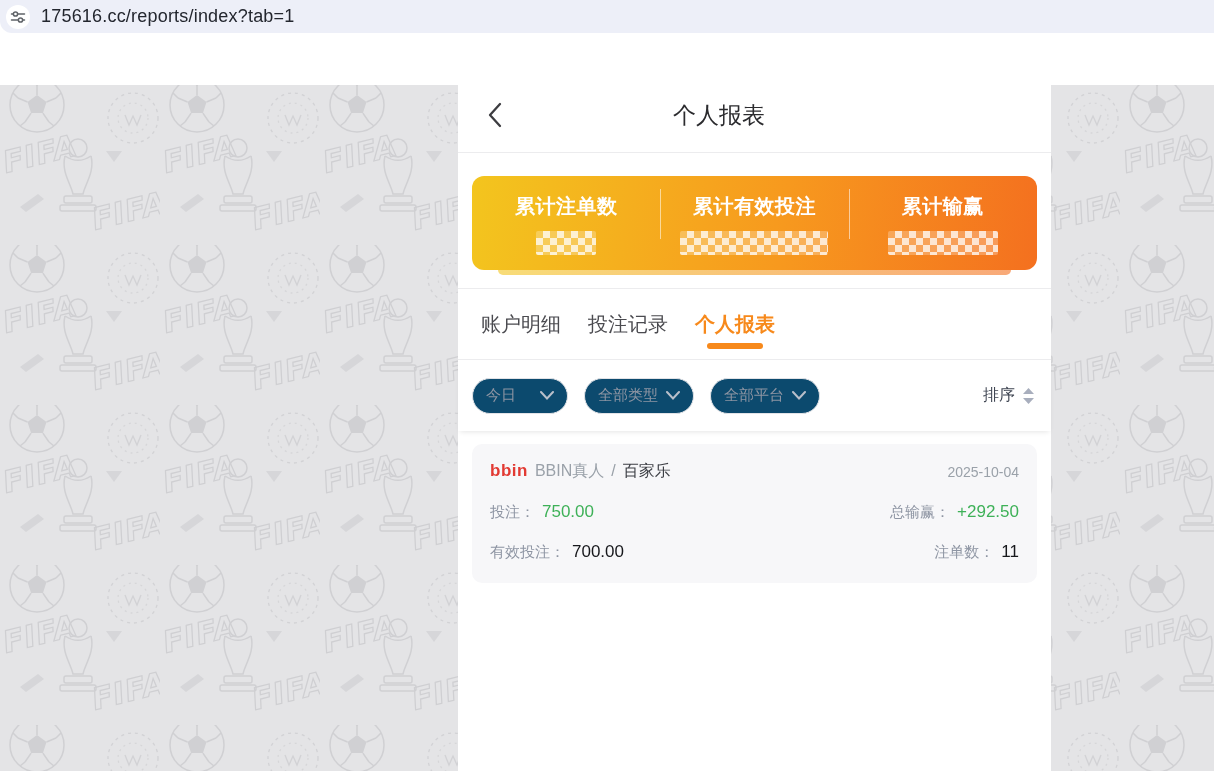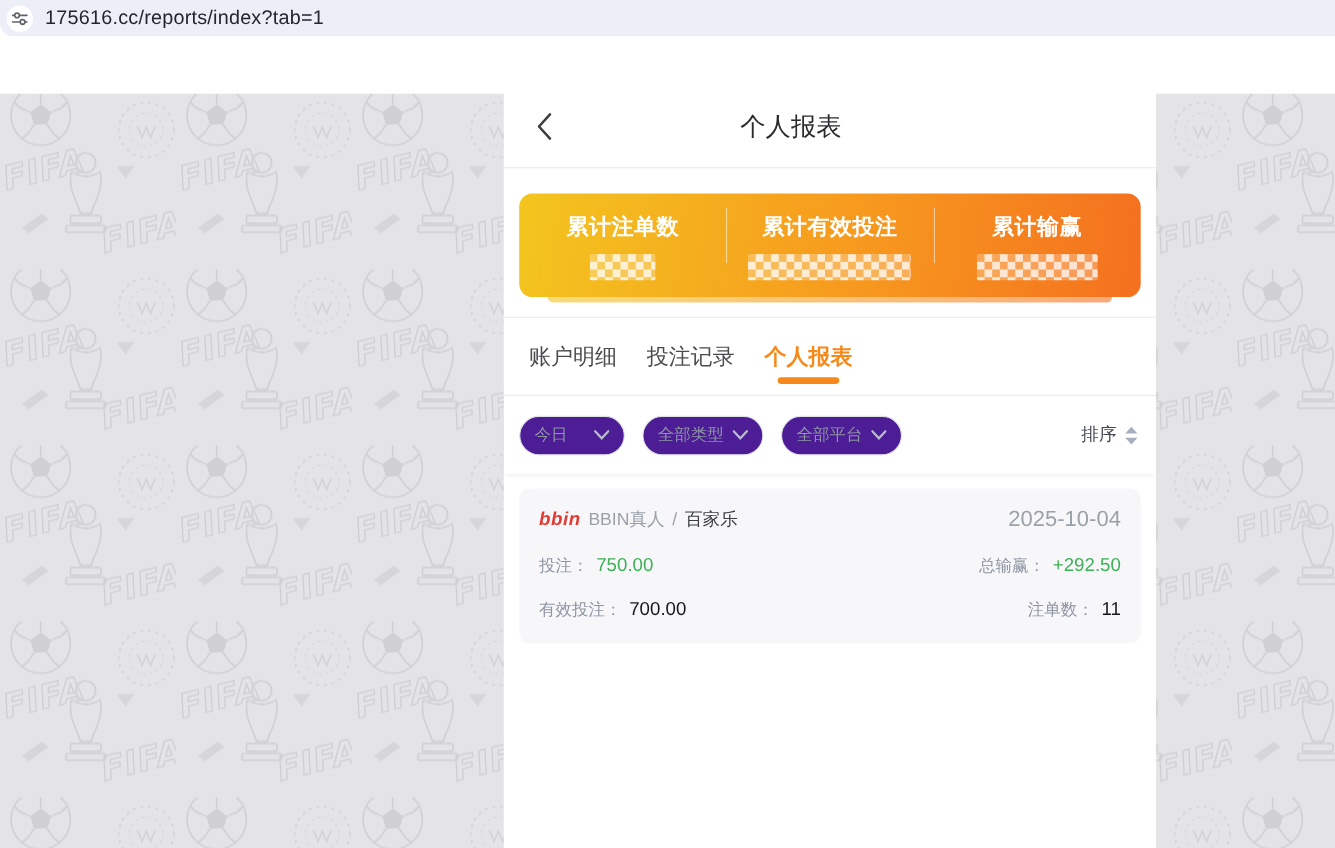--- a/index.html
+++ b/index.html
@@ -50,35 +50,35 @@
   .tab.active { color:#f7891b; font-weight:bold; }
   .tab-underline { position:absolute; bottom:10px; left:50%; transform:translateX(-50%);
     width:56px; height:6px; border-radius:3px; background:#f7891b; }
 
   
   .filter-row { position:relative; z-index:2; display:flex; align-items:center;
     gap:16px; height:71px; padding:0 14px;
     box-shadow:0 3px 5px -2px rgba(0,0,0,0.10); }
   .pill { height:36px; border:1px solid #e2e3e7; border-radius:18px; cursor:pointer;
     display:flex; align-items:center; justify-content:space-between;
-    color:#8e95a3; font-size:15px; padding:0 13px; background:#4c1d95; }
+    color:#8e95a3; font-size:15px; padding:0 13px; background:#0c4a6e; }
   .p1 { width:96px; } .p2, .p3 { width:110px; }
   .sort { margin-left:auto; display:flex; align-items:center; gap:7px;
     color:#3f4552; font-size:16px; cursor:pointer; padding-right:2px; }
 
   
   .content { padding:13px 14px 0; }
   .record-card { background:#f7f7f9; border-radius:10px; padding:17px 18px 21px; }
   .rec-head { display:flex; justify-content:space-between; align-items:center; }
   .rec-title { display:flex; align-items:baseline; gap:7px; font-size:16px; }
-  .logo { color:#e23a33; font-weight:bold; font-style:italic; font-size:17px;
+  .logo { color:#e23a33; font-weight:bold; font-size:17px;
     letter-spacing:0.5px; }
   .provider, .slash { color:#9aa1a9; }
   .game { color:#3c3e44; }
-  .date { color:#9aa1a9; font-size:20px; }
+  .date { color:#9aa1a9; font-size:14px; }
   .rec-row { display:flex; justify-content:space-between; align-items:baseline;
     margin-top:20px; font-size:15px; }
   .lbl { color:#8e95a3; margin-right:7px; }
   .val { font-size:17px; }
   .val.green { color:#3eb158; }
   .val.dark { color:#17181c; }
 
   .footer-text { text-align:center; color:#c7c7c9; font-size:17px; margin-top:29px; }
 </style>
 </head>

